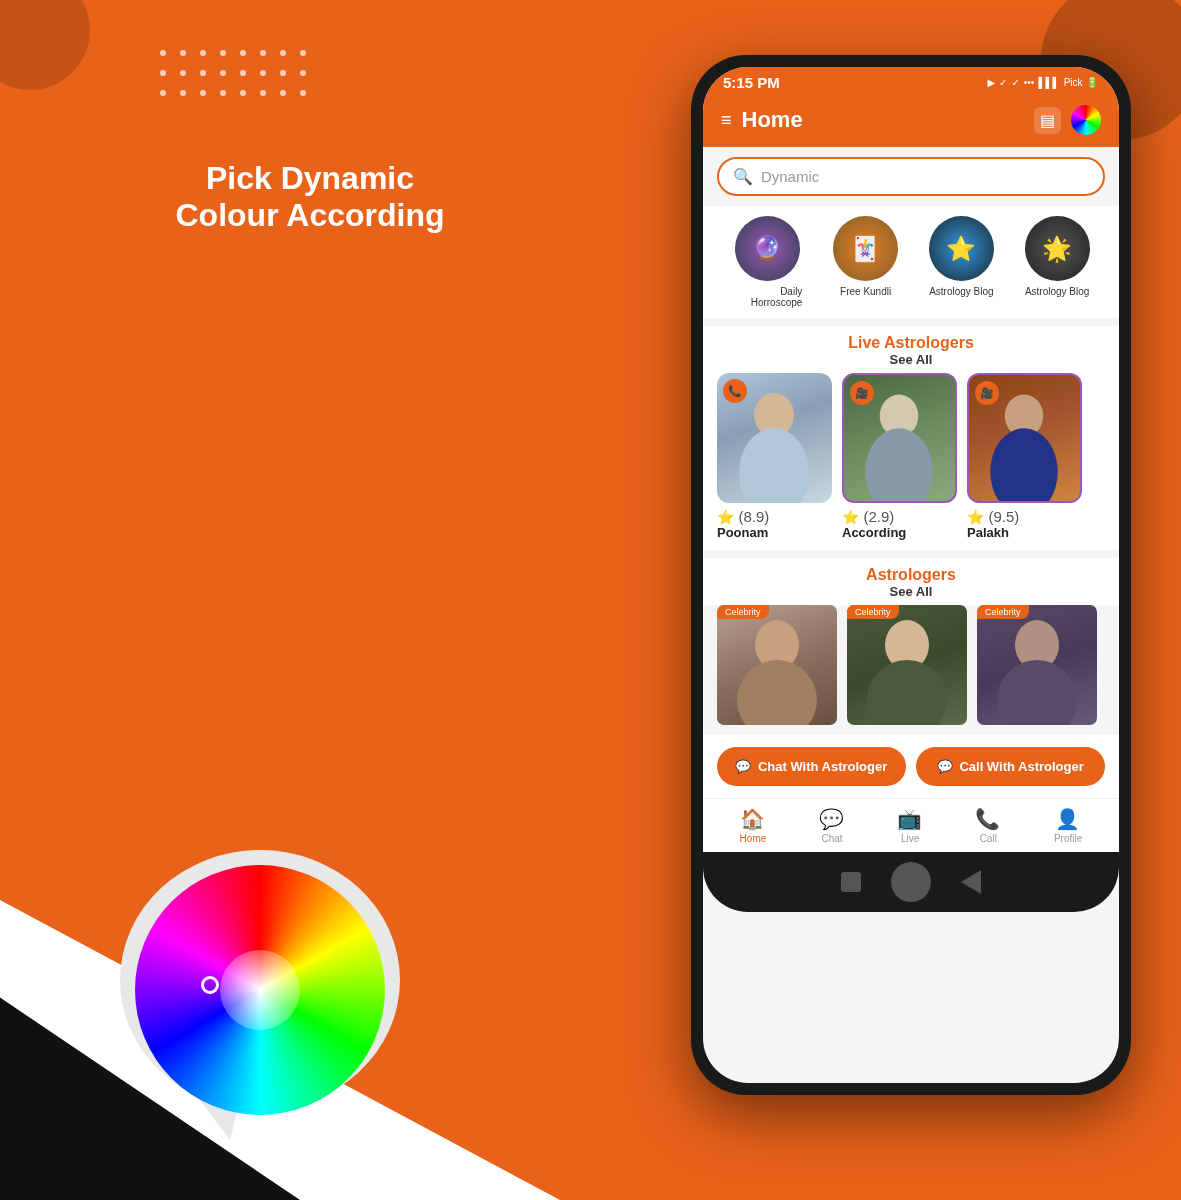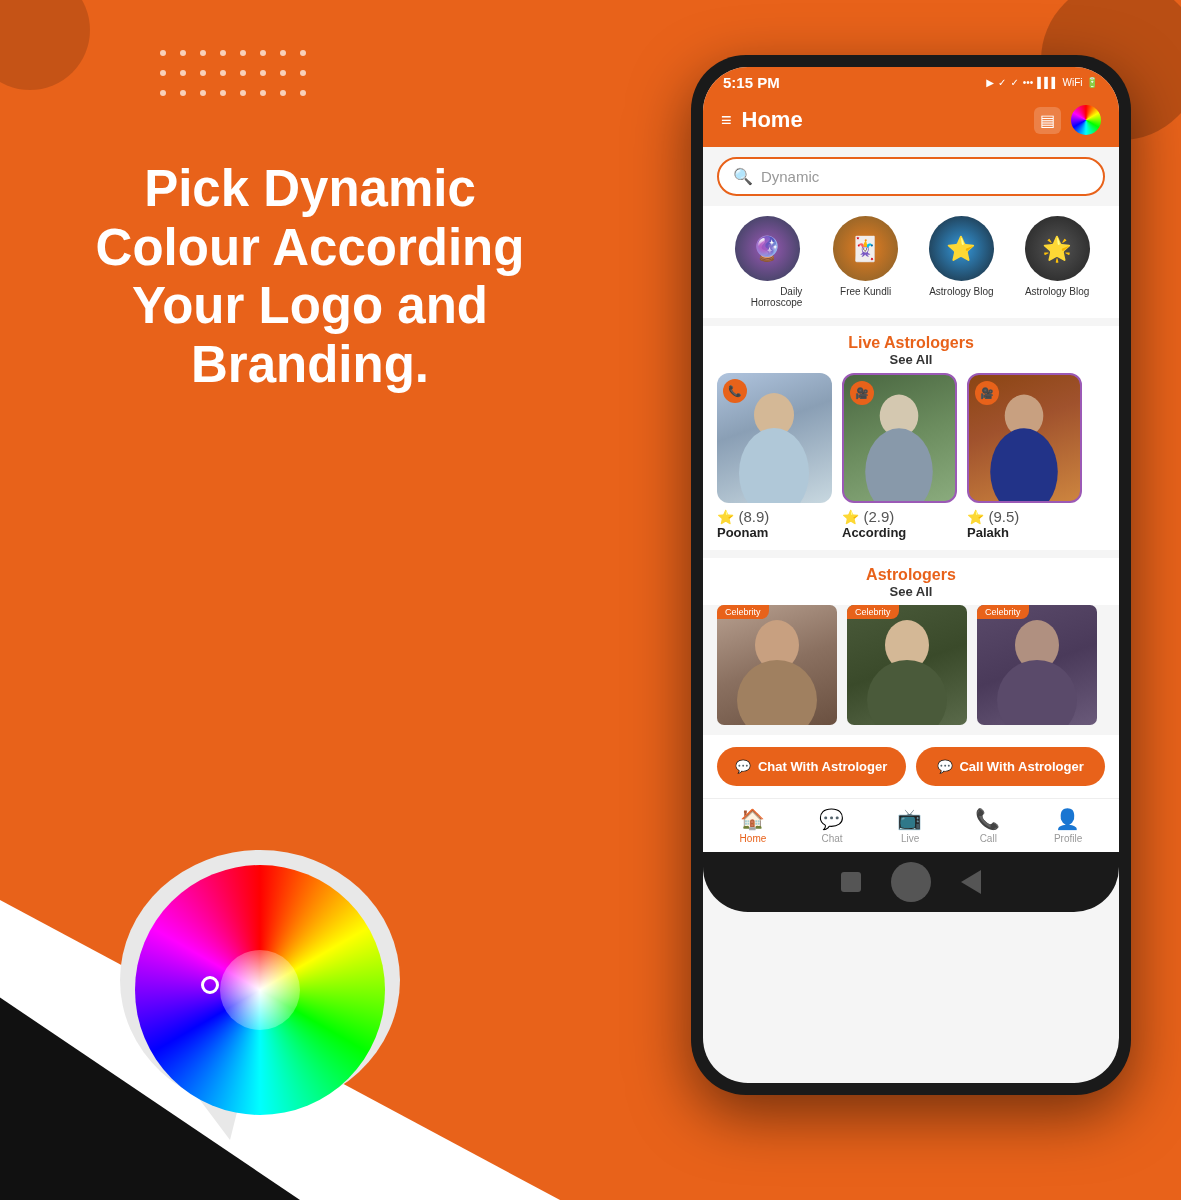--- a/index.html
+++ b/index.html
@@ -70,21 +70,21 @@
     
     .left-content {
       position: absolute;
       top: 160px;
       left: 60px;
       width: 500px;
       z-index: 10;
     }
     .main-headline {
       color: white;
-      font-size: 51px;
+      font-size: 32px;
       font-weight: 900;
       line-height: 1.15;
       text-align: center;
     }
 
     
     .color-wheel-container {
       position: absolute;
       bottom: 50px;
       left: 100px;
@@ -563,21 +563,20 @@
   <div class="dot"></div>
     <div class="dot"></div>
     <div class="dot"></div>
     <div class="dot"></div>
 </div>
 
 <div class="left-content">
   <div class="main-headline">
     <div>Pick Dynamic</div>
     <div>Colour According</div>
-    <div>Your Logo and Branding.</div>
   </div>
 </div>
 
 <div class="color-wheel-container">
   <div class="speech-bubble">
     <div class="bubble-bg"></div>
     <div class="bubble-tail"></div>
     <div class="color-wheel">
       <div class="color-wheel-inner"></div>
       <div class="color-wheel-cursor"></div>
@@ -590,21 +589,21 @@
     <div class="phone-screen">
 
       <div class="status-bar">
         <span class="status-time">5:15 PM</span>
         <div class="status-icons">
           <span class="status-icon-small">▶</span>
           <span class="status-icon-small">✓</span>
           <span class="status-icon-small">✓</span>
           <span class="status-icon-small">•••</span>
           <span class="status-icon-small">▌▌▌</span>
-          <span class="status-icon-small">WiFi</span>
+          <span class="status-icon-small">Pick</span>
           <span class="status-icon-small">🔋</span>
         </div>
       </div>
 
       <div class="app-header">
         <div class="header-left">
           <span class="hamburger-icon">≡</span>
           <span class="header-title">Home</span>
         </div>
         <div class="header-right">

